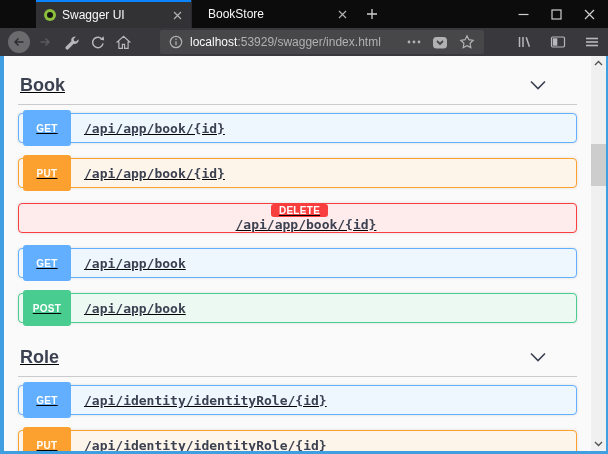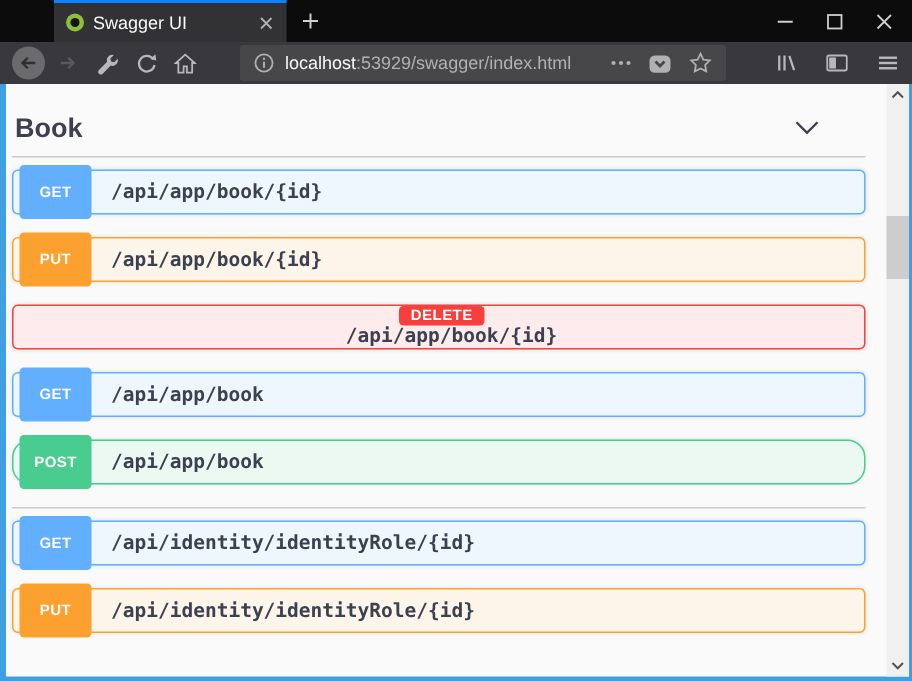--- a/index.html
+++ b/index.html
@@ -29,21 +29,21 @@
   .url-text { flex:1; font-size:12px; margin-left:7px; white-space:nowrap; overflow:hidden; }
   .url-host { color:#f9f9fa; }
   .url-rest { color:#b1b1b3; }
   .url-actions { display:flex; align-items:center; gap:11px; }
   .right-icons { margin-left:auto; display:flex; align-items:center; gap:18px; }
 
   
   .content { position:absolute; left:0; right:0; top:56px; bottom:0; background:#fafafa;
              border-left:4px solid; border-right:2px solid; border-bottom:3px solid; border-color:#3f9fe0; }
   .page { position:absolute; left:0; top:0; bottom:0; right:15px; overflow:hidden; }
-  .section { padding:0 12px 0 0; }
+  .section { padding:0 12px 0 10px;text-decoration:underline; }
   .sec-head { display:flex; align-items:center; justify-content:space-between; padding:18px 32px 0 6px; }
   .section + .section .sec-head { padding-top:8px; }
   .sec-title { font-size:18px; font-weight:bold; color:#3b4151; line-height:22px; }
   .divider { height:1px; background:rgba(59,65,81,.25); margin:8px 2px 0 4px; }
   .ops { padding-top:8px; }
   .opblock { display:flex; align-items:center; height:30px; border:1px solid #999; border-radius:4px;
              margin:0 2px 15px 4px; padding-left:4px; box-shadow:0 0 3px rgba(0,0,0,.12); background:#fff; }
   .op-badge { min-width:48px; height:36px; border-radius:3px; background:#999; color:#fff; font-size:10px;
               font-weight:bold; letter-spacing:.3px; display:flex; align-items:center; justify-content:center; padding:0 8px; }
   .op-path { margin-left:13px; font-family:"DejaVu Sans Mono", monospace; font-weight:bold; font-size:13px; color:#3b4151; }
@@ -65,20 +65,28 @@
     <div class="tab active">
       <span class="favicon"></span>
       <span class="tab-title">Swagger UI</span>
       <span class="tab-close">
         <svg width="9" height="9" viewBox="0 0 9 9">
             <path d="M1 1l7 7M8 1L1 8" stroke="#b1b1b3" stroke-width="1.2"></path>
           </svg>
       </span>
     </div>
 
+    <div class="tab inactive">
+      <span class="tab-title">BookStore</span>
+      <span class="tab-close">
+        <svg width="9" height="9" viewBox="0 0 9 9">
+            <path d="M1 1l7 7M8 1L1 8" stroke="#b1b1b3" stroke-width="1.2"></path>
+          </svg>
+      </span>
+    </div>
 
     <div class="newtab">
       <svg width="14" height="14" viewBox="0 0 14 14">
           <path d="M7 2v10M2 7h10" stroke="#d0d0d2" stroke-width="1.3" fill="none"></path>
         </svg>
     </div>
 
     <div class="win-controls">
       <div class="win-btn">
         <svg width="11" height="11" viewBox="0 0 11 11">
@@ -188,28 +196,34 @@
             <span class="op-path">/api/app/book/{id}</span>
           </div>
           <div class="opblock" style="border-color: rgb(249, 62, 62); background: rgb(254, 235, 235); flex-direction: column;">
             <span class="op-badge" style="background: rgb(249, 62, 62);">DELETE</span>
             <span class="op-path">/api/app/book/{id}</span>
           </div>
           <div class="opblock" style="border-color: rgb(97, 175, 254); background: rgb(239, 247, 254);">
             <span class="op-badge" style="background: rgb(97, 175, 254);">GET</span>
             <span class="op-path">/api/app/book</span>
           </div>
-          <div class="opblock" style="border-color: rgb(73, 204, 144); background: rgb(236, 249, 243); border-radius: 12px;">
+          <div class="opblock" style="border-color: rgb(73, 204, 144); background: rgb(236, 249, 243);">
             <span class="op-badge" style="background: rgb(73, 204, 144);">POST</span>
             <span class="op-path">/api/app/book</span>
           </div>
         </div>
       </div>
 
       <div class="section">
+        <div class="sec-head">
+          <span class="sec-title">Role</span>
+          <svg width="18" height="12" viewBox="0 0 18 12">
+              <polyline points="2,2.5 9,9.5 16,2.5" fill="none" stroke="#3b4151" stroke-width="1.6"></polyline>
+            </svg>
+        </div>
         <div class="divider"></div>
         <div class="ops">
           <div class="opblock" style="border-color: rgb(97, 175, 254); background: rgb(239, 247, 254);">
             <span class="op-badge" style="background: rgb(97, 175, 254);">GET</span>
             <span class="op-path">/api/identity/identityRole/{id}</span>
           </div>
           <div class="opblock" style="border-color: rgb(252, 161, 48); background: rgb(254, 245, 234);">
             <span class="op-badge" style="background: rgb(252, 161, 48);">PUT</span>
             <span class="op-path">/api/identity/identityRole/{id}</span>
           </div>

